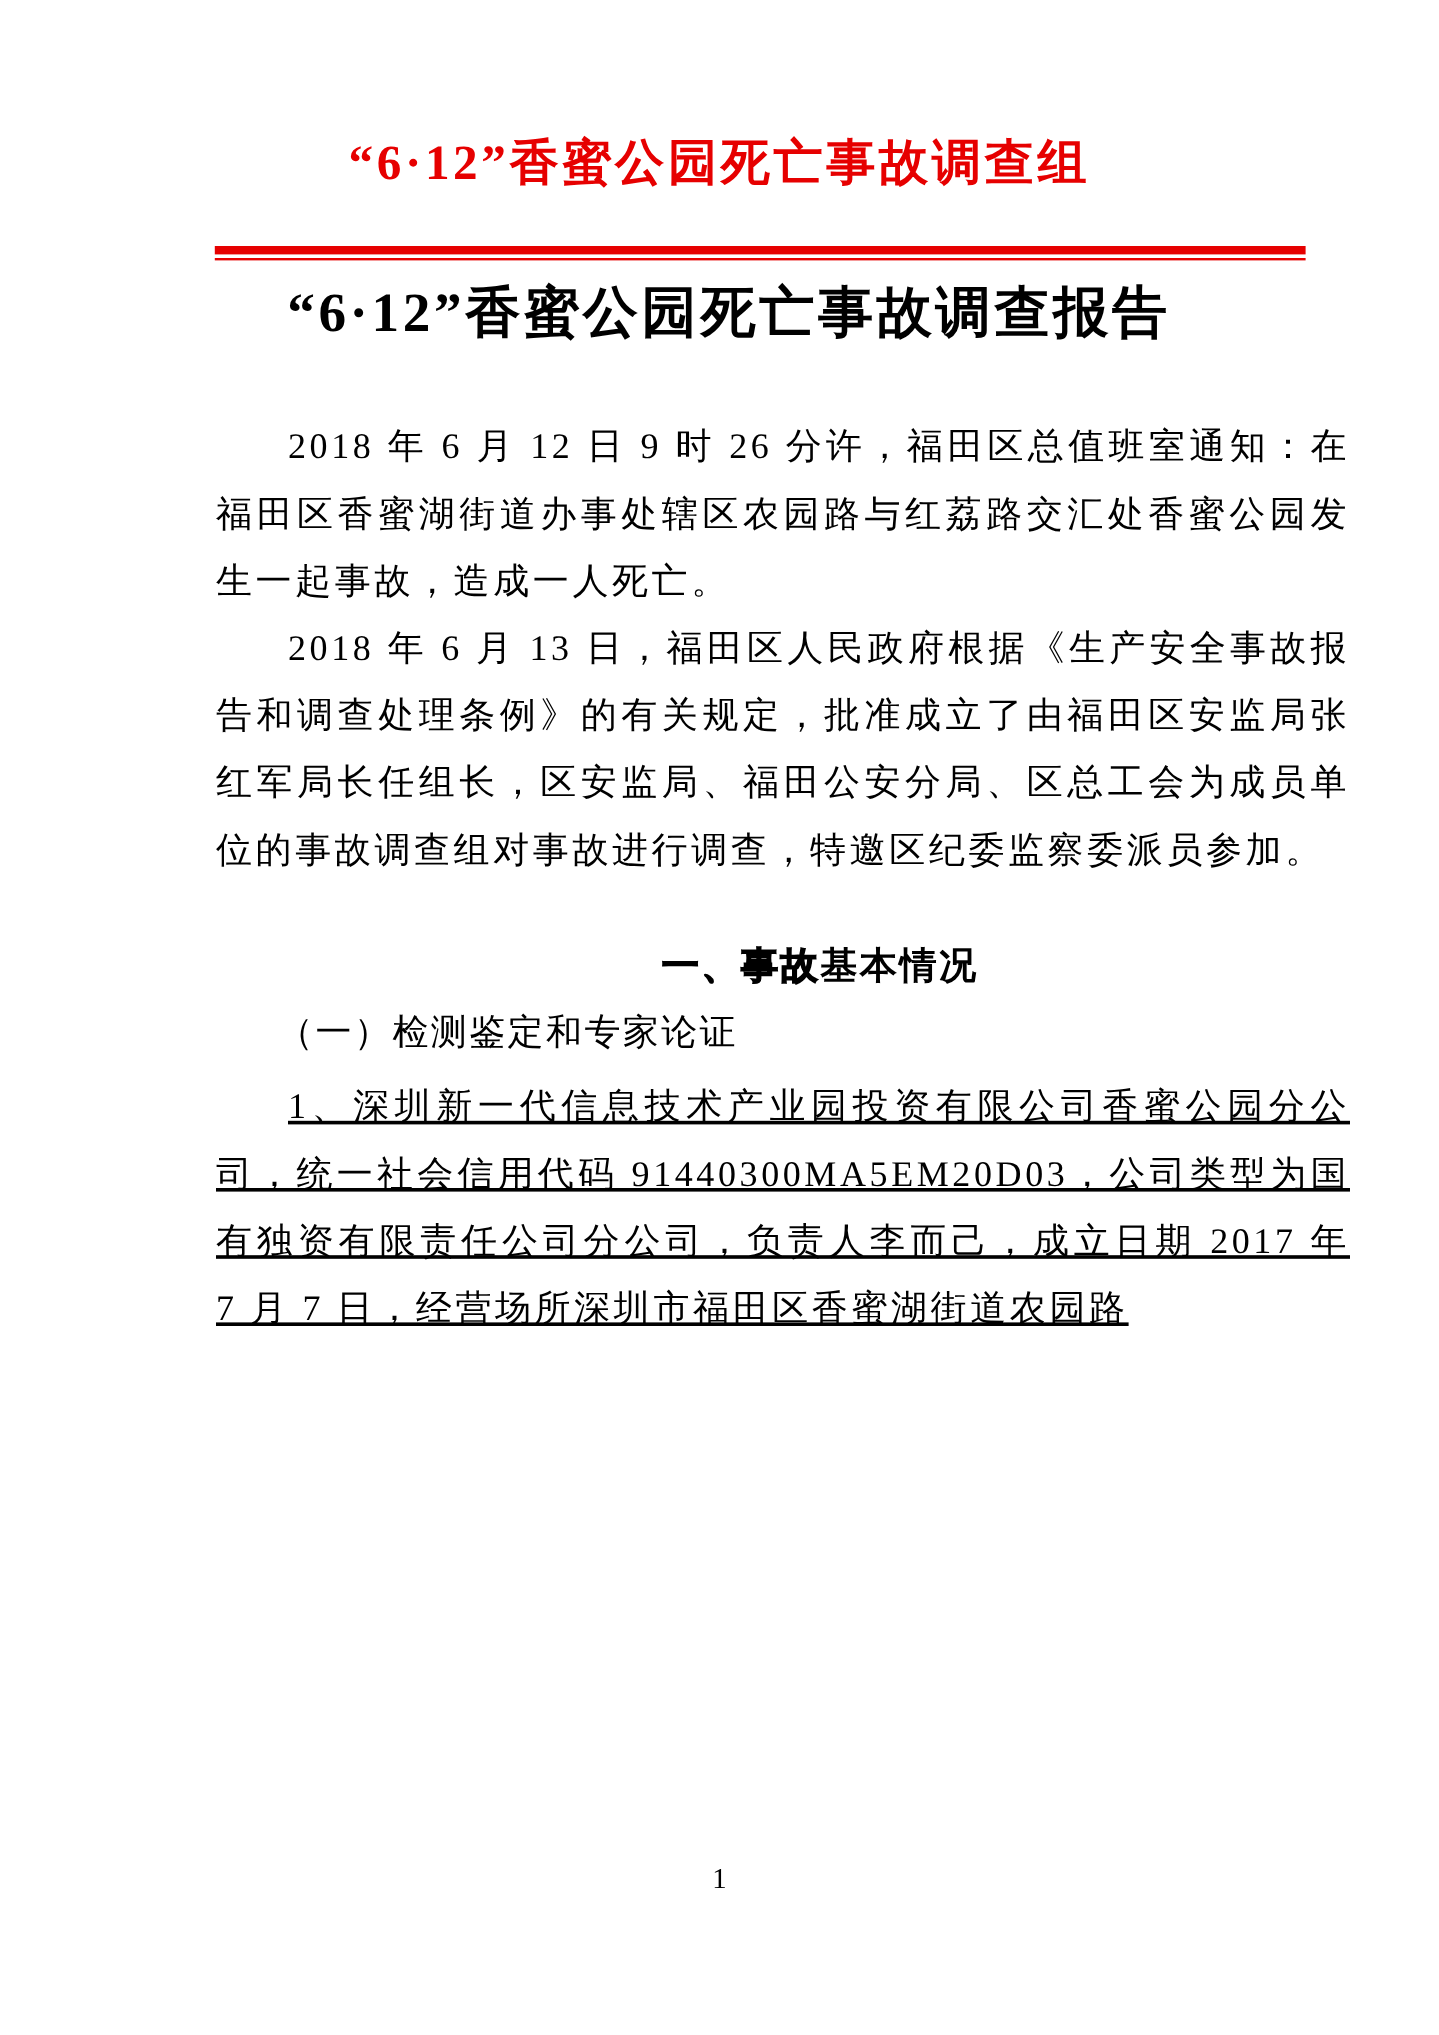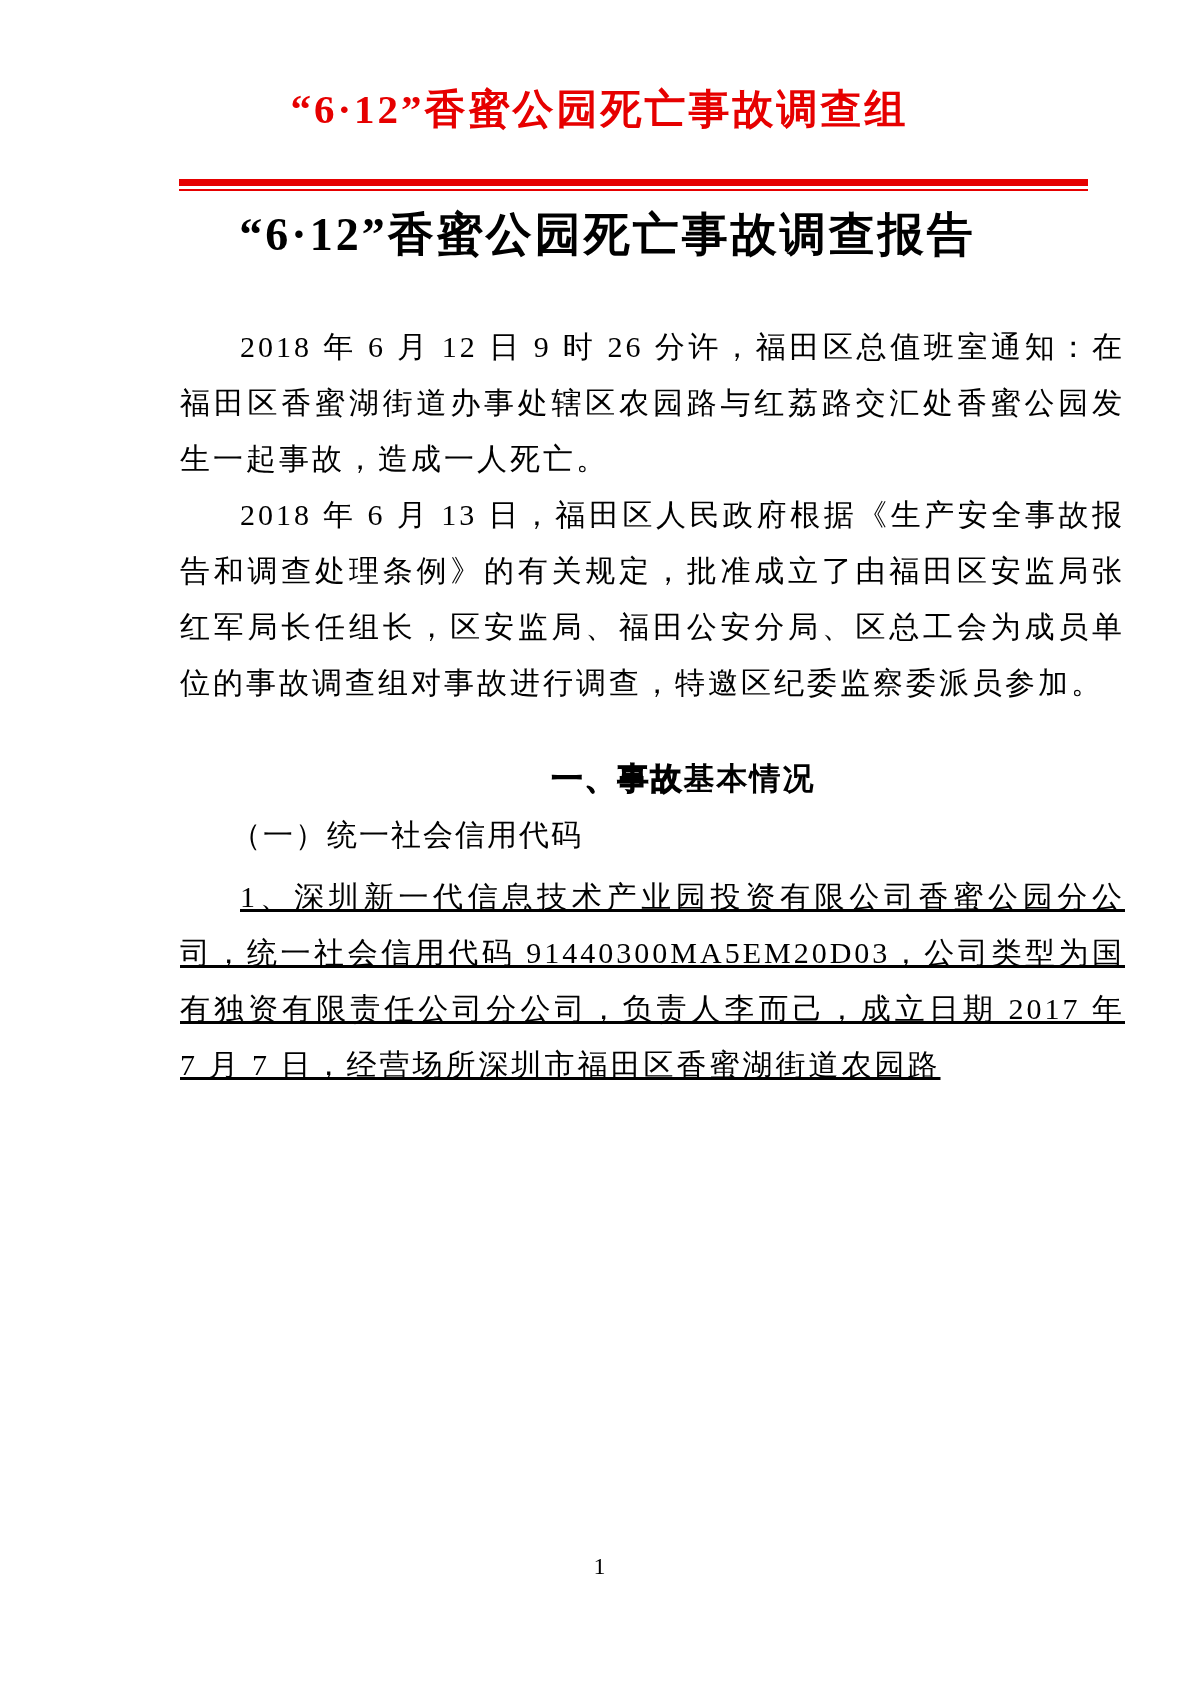--- a/index.html
+++ b/index.html
@@ -8,21 +8,21 @@
   body {
     width: 1199px;
     height: 1696px;
     background: #ffffff;
     overflow: hidden;
     position: relative;
     font-family: "Liberation Serif", "DejaVu Serif", serif;
     color: #000000;
   }
   .banner {
-    padding-top: 84px;
+    padding-top: 110px;
     text-align: center;
     color: var(--accent);
     font-size: 41px;
     font-weight: bold;
     letter-spacing: 3px;
     line-height: 1.25;
     font-family: "Liberation Serif", "DejaVu Serif", serif;
   }
   .rule {
     margin: 44px 0 0 179px;
@@ -112,19 +112,19 @@
 
 <div class="content">
 
   <p class="body-text">2018 年 6 月 12 日 9 时 26 分许，福田区总值班室通知：在福田区香蜜湖街道办事处辖区农园路与红荔路交汇处香蜜公园发生一起事故，造成一人死亡。</p>
 
   <p class="body-text">2018 年 6 月 13 日，福田区人民政府根据《生产安全事故报告和调查处理条例》的有关规定，批准成立了由福田区安监局张红军局长任组长，区安监局、福田公安分局、区总工会为成员单位的事故调查组对事故进行调查，特邀区纪委监察委派员参加。</p>
 
 
   <h2 class="section-heading"><span class="hvy">一、事故</span><span class="med">基本情况</span></h2>
 
-  <h3 class="sub-heading">（一）统一社会信用代码</h3>
+  <h3 class="sub-heading">（一）检测鉴定和专家论证</h3>
 
   <p class="body-text company-paragraph">1、深圳新一代信息技术产业园投资有限公司香蜜公园分公司，统一社会信用代码 91440300MA5EM20D03，公司类型为国有独资有限责任公司分公司，负责人李而己，成立日期 2017 年 7 月 7 日，经营场所深圳市福田区香蜜湖街道农园路</p>
 
 </div>
 
 <div class="page-number">1</div>
 
 </body></html>

